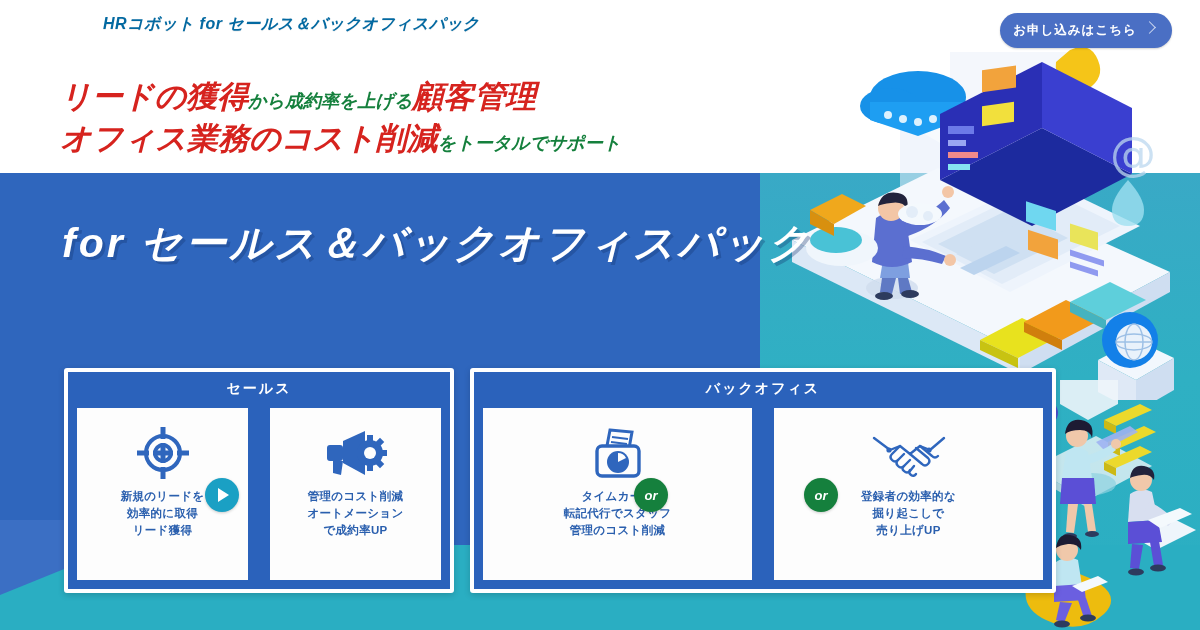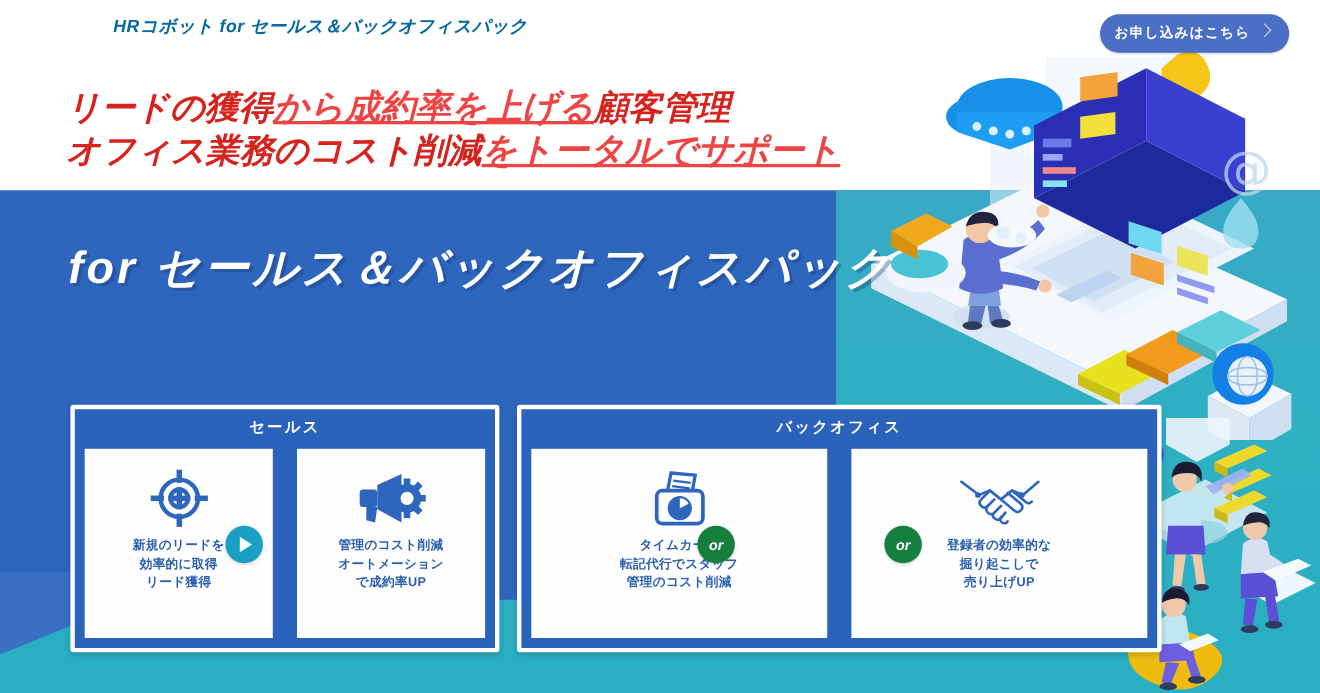--- a/index.html
+++ b/index.html
@@ -31,21 +31,21 @@
      background:#4a6fc4;box-shadow:0 1px 2px rgba(0,0,0,.18);cursor:pointer;}
   .cta-label{position:absolute;left:0;top:9px;width:150px;text-align:center;
      color:#fff;font-size:12.5px;font-weight:bold;letter-spacing:1px;}
   .cta-chev{position:absolute;right:18px;top:10px;width:8px;height:8px;
      border-right:1.6px solid #cdd9f0;border-top:1.6px solid #cdd9f0;transform:rotate(45deg);}
 
   
   .tagline{position:absolute;left:60px;top:78px;width:740px;}
   .tl-line{white-space:nowrap;line-height:38px;font-size:31px;font-weight:bold;font-style:italic;}
   .tl-red{color:#d6231e;}
-  .tl-blue{color:#ef4444;font-size:32px;text-decoration:underline;}
+  .tl-blue{color:#15803d;font-size:18px;}
 
   
   .hero{position:absolute;left:62px;top:218px;}
   .hero-line{white-space:nowrap;color:#ffffff;font-weight:bold;font-style:italic;
      letter-spacing:2px;text-shadow:3px 3px 0 rgba(20,50,110,.32);}
   .hero-l1{font-size:41px;line-height:48px;letter-spacing:6px;}
   .hero-l2{font-size:41px;line-height:50px;letter-spacing:3px;}
 
   
   .panel{position:absolute;background:#2b62bb;border:4px solid #ffffff;border-radius:3px;

